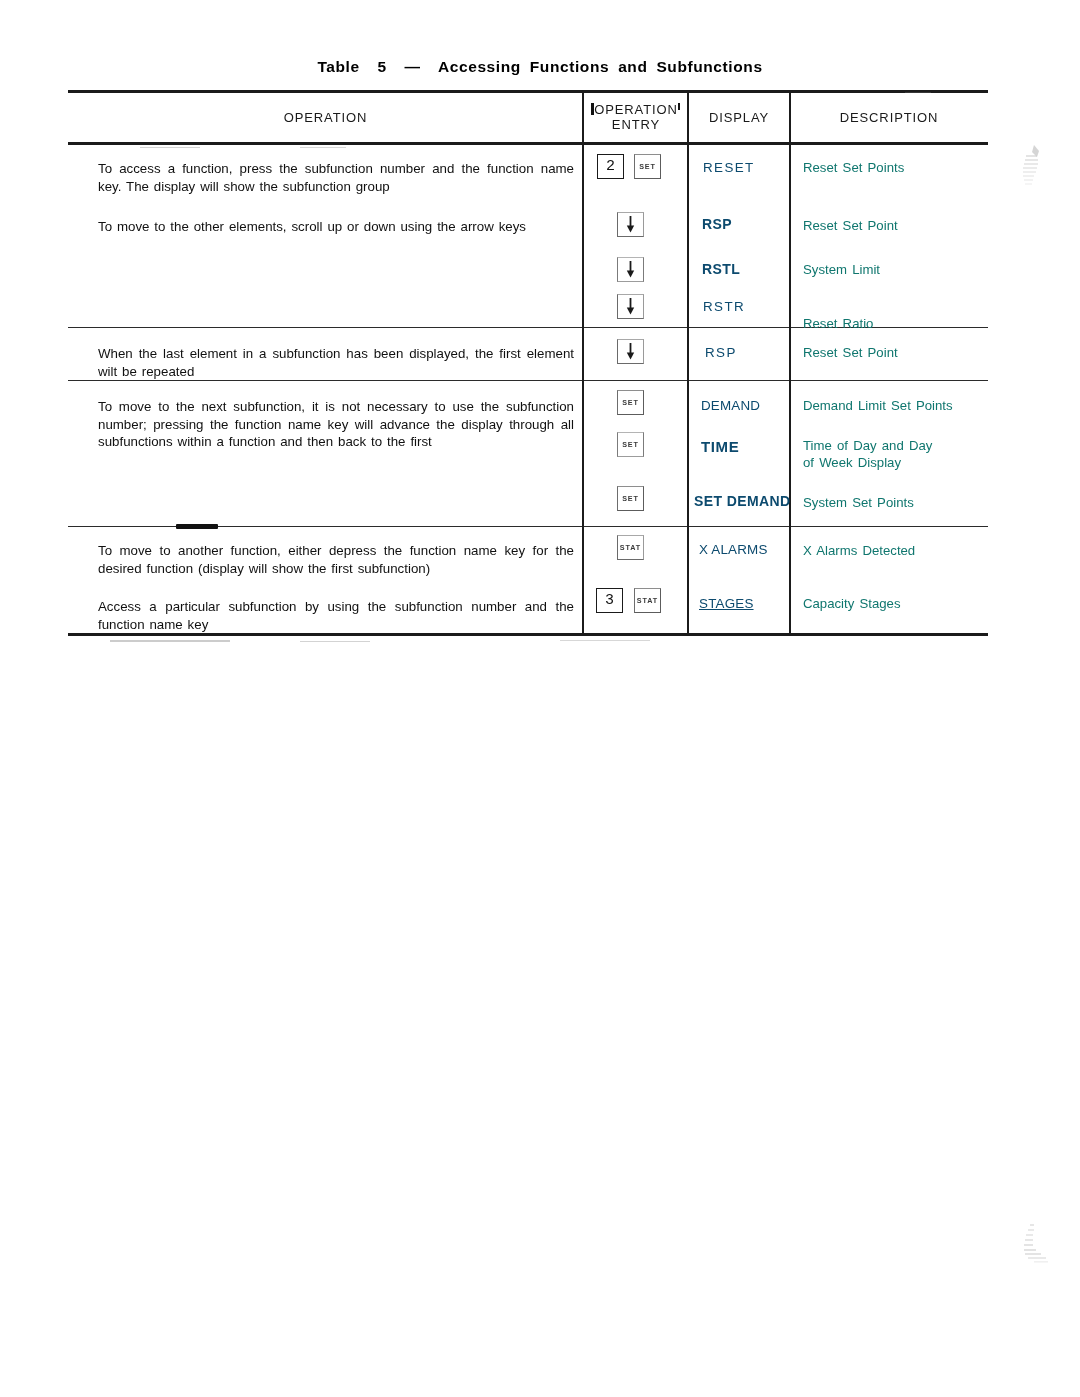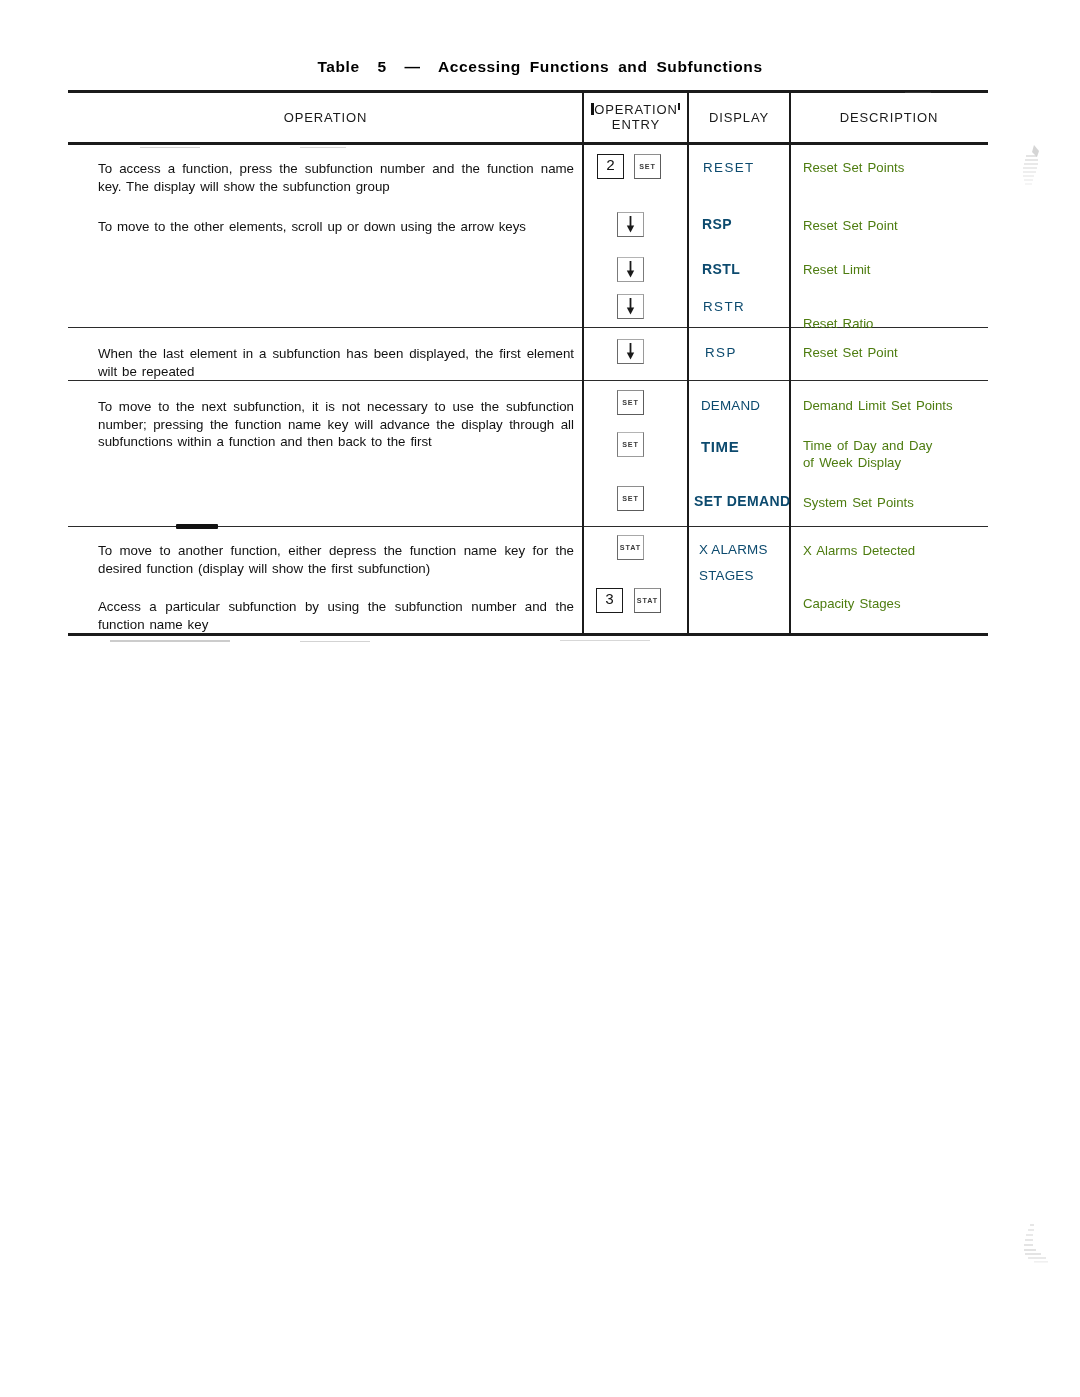--- a/index.html
+++ b/index.html
@@ -115,21 +115,21 @@
     letter-spacing: 1.4px;
   }
   .disp.tight { letter-spacing: 0.2px; }
   .disp.bold  { font-weight: bold; font-size: 15px; letter-spacing: 0.6px; }
   .disp.semi  { font-weight: bold; font-size: 14px; letter-spacing: 0.4px; }
 
   .desc {
     position: absolute;
     font-size: 13.2px;
     line-height: 16.5px;
-    color: #4d7c0f;
+    color: #0f766e;
     word-spacing: 1.5px;
   }
 
   
   .key {
     position: absolute;
     width: 27px;
     height: 25px;
     border: 1.7px solid #1a1a1a;
     box-sizing: border-box;
@@ -231,21 +231,21 @@
   <div class="disp semi" style="left:634px; top:126px;">RSP</div>
   <div class="desc" style="left:735px; top:128px;">Reset Set Point</div>
 
   <div class="key faded3" style="left:549px; top:167px;">
     <svg class="arrow" width="9" height="17" viewBox="0 0 9 17">
       <rect x="3.6" y="0" width="1.8" height="11" fill="#1a1a1a"></rect>
       <polygon points="0.8,9.5 8.2,9.5 4.5,16.5" fill="#1a1a1a"></polygon>
     </svg>
   </div>
   <div class="disp semi" style="left:634px; top:171px;">RSTL</div>
-  <div class="desc" style="left:735px; top:172px;">Reset Limit</div>
+  <div class="desc" style="left:735px; top:172px;">System Limit</div>
 
   <div class="key faded2" style="left:549px; top:204px;">
     <svg class="arrow" width="9" height="17" viewBox="0 0 9 17">
       <rect x="3.6" y="0" width="1.8" height="11" fill="#1a1a1a"></rect>
       <polygon points="0.8,9.5 8.2,9.5 4.5,16.5" fill="#1a1a1a"></polygon>
     </svg>
   </div>
   <div class="disp" style="left:635px; top:209px;">RSTR</div>
   <div class="desc" style="left:735px; top:210px;margin-top:16px;">Reset Ratio</div>
 
@@ -291,21 +291,21 @@
   </div>
   <div class="disp tight" style="left:631px; top:452px;">X ALARMS</div>
   <div class="desc" style="left:735px; top:453px;">X Alarms Detected</div>
 
   <div class="key digit" style="left:528px; top:498px;">
     <span>3</span>
   </div>
   <div class="key lbl faded" style="left:566px; top:498px;">
     <span>STAT</span>
   </div>
-  <div class="disp tight" style="left:631px; top:478px;">STAGES</div>
+  <div class="disp tight" style="left:631px; top:506px;text-decoration:underline;">STAGES</div>
   <div class="desc" style="left:735px; top:506px;">Capacity Stages</div>
 
   <div class="smudge" style="left:108px; top:434px; width:42px; height:4.5px;"></div>
 </div>
 
 <svg class="artifact" style="left:1008px; top:143px;" width="44" height="52" viewBox="0 0 44 52">
   <g fill="#8a8a8a">
     <path d="M26 2 L31 8 L29 14 L24 9 Z" opacity="0.85"></path>
     <rect x="18" y="12" width="11" height="2" opacity="0.55"></rect>
     <rect x="17" y="16" width="13" height="2" opacity="0.5"></rect>

